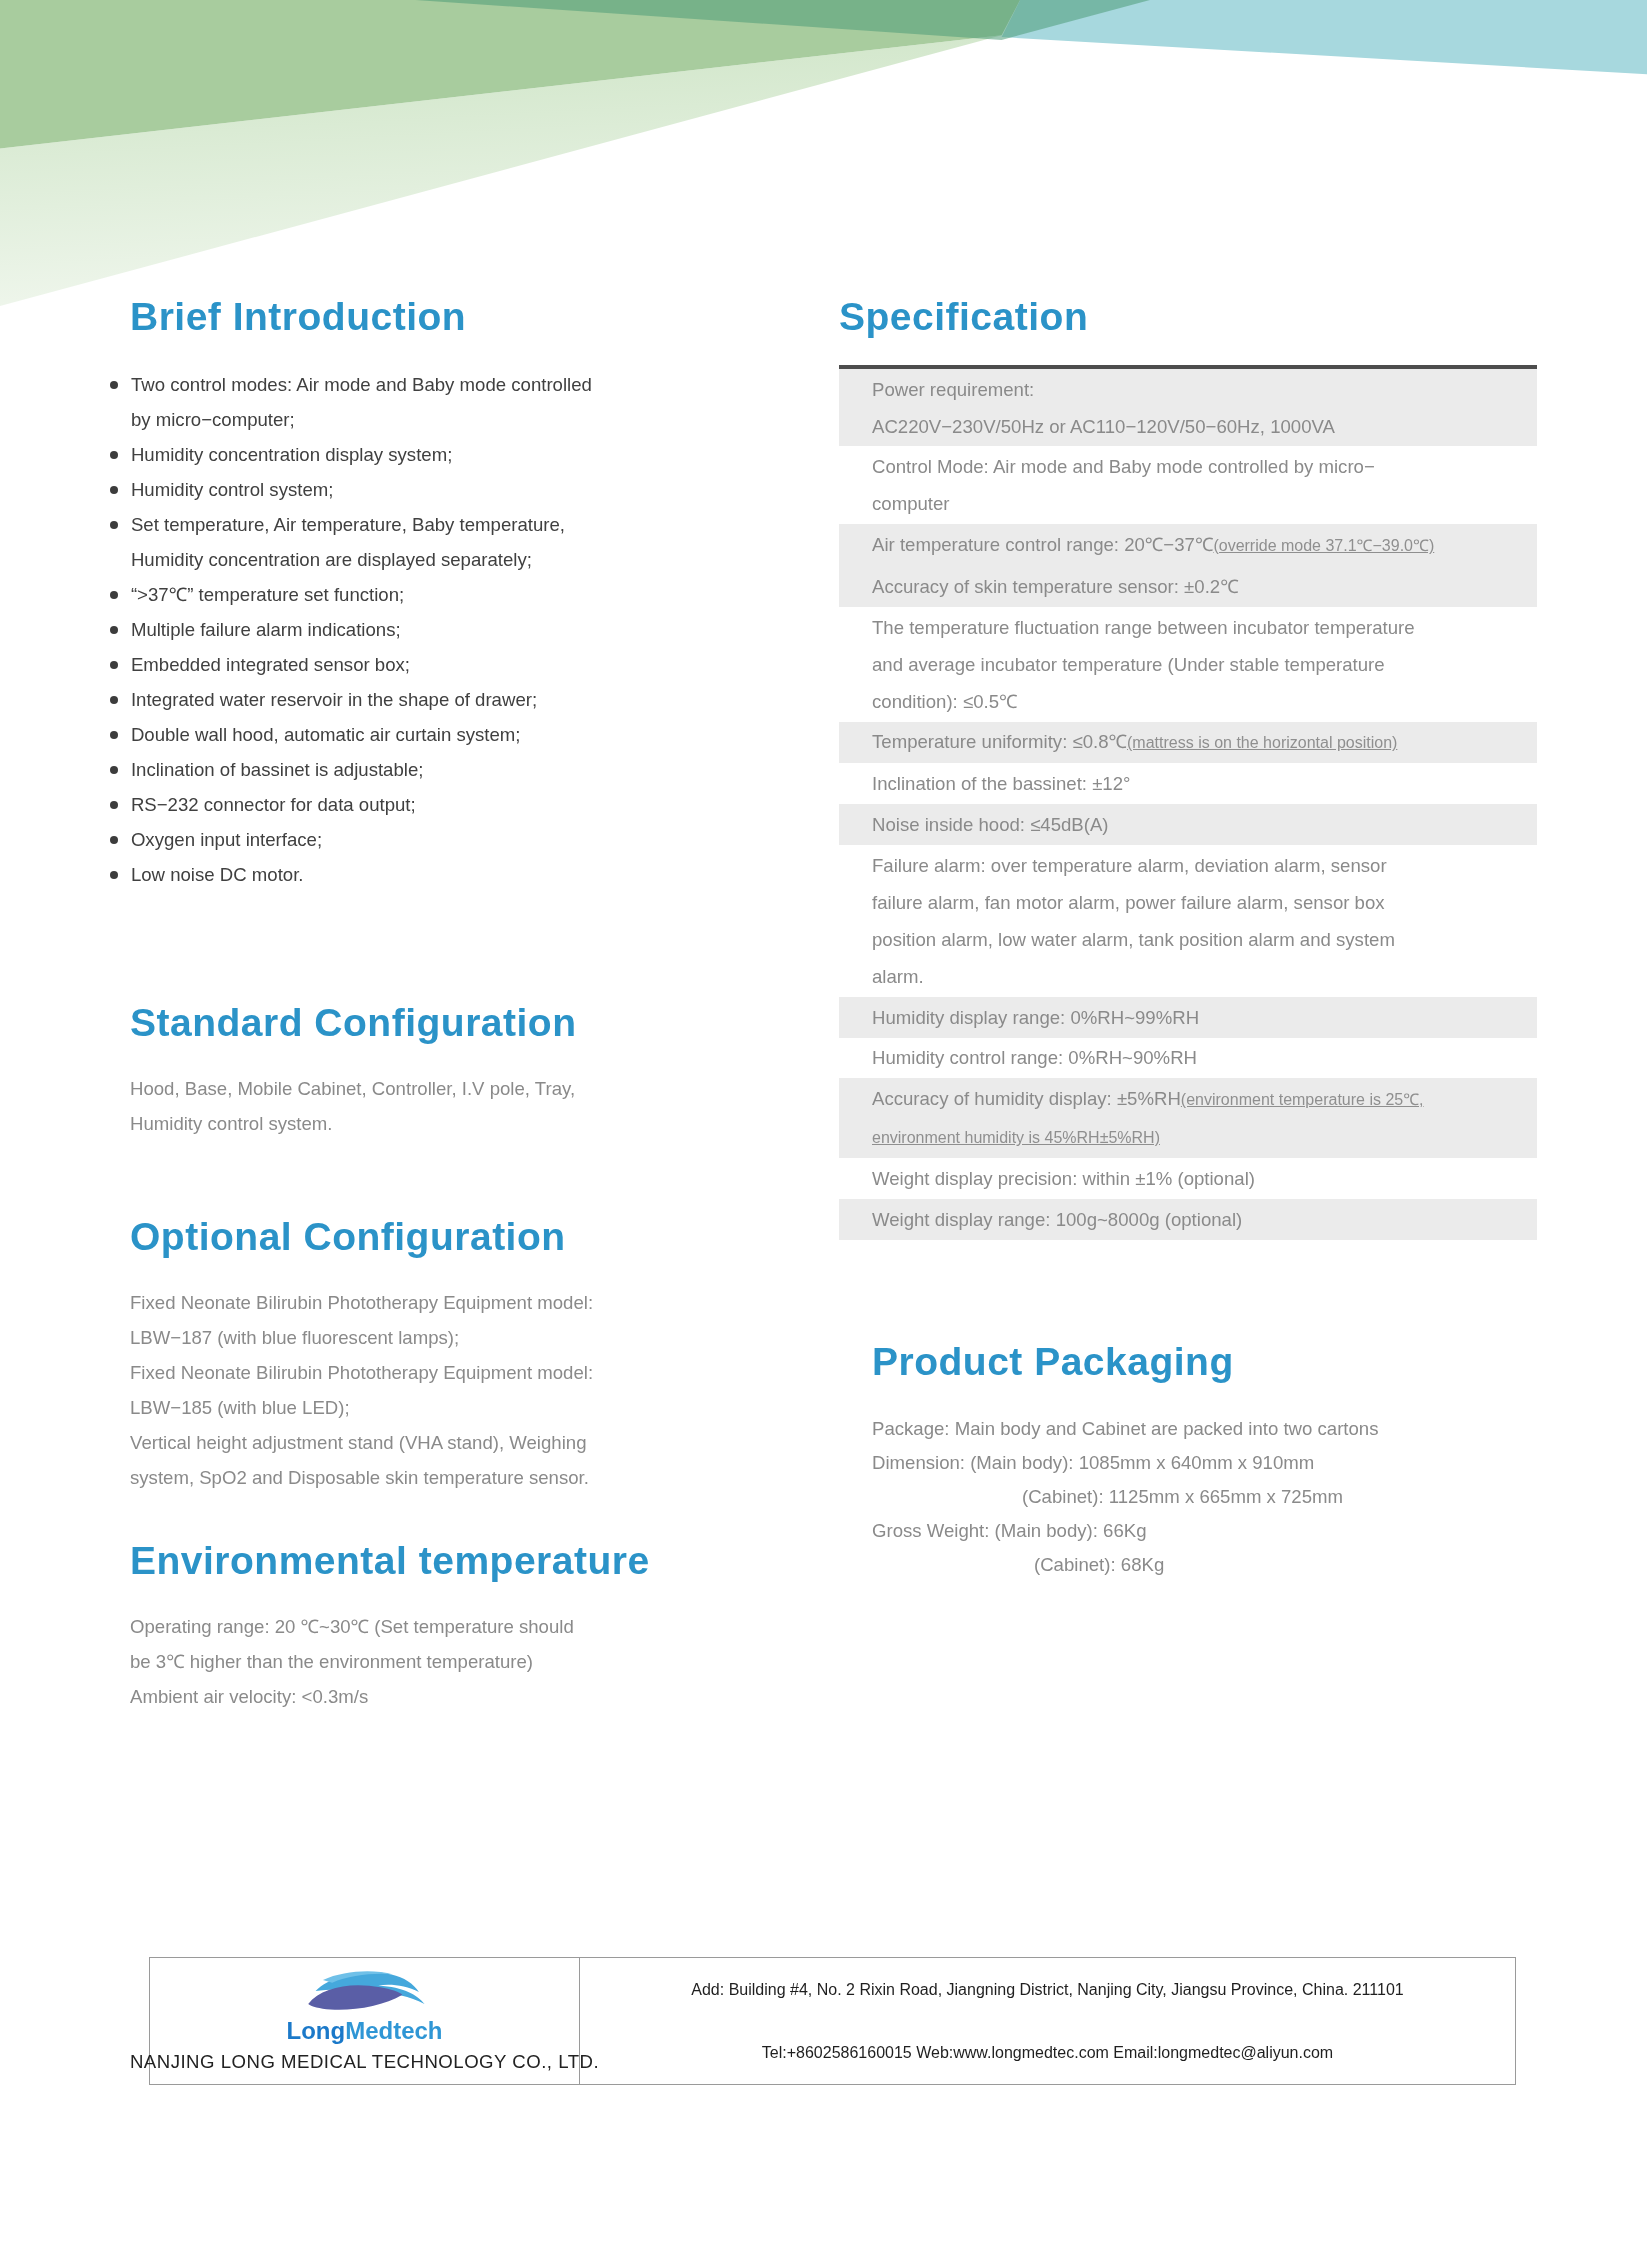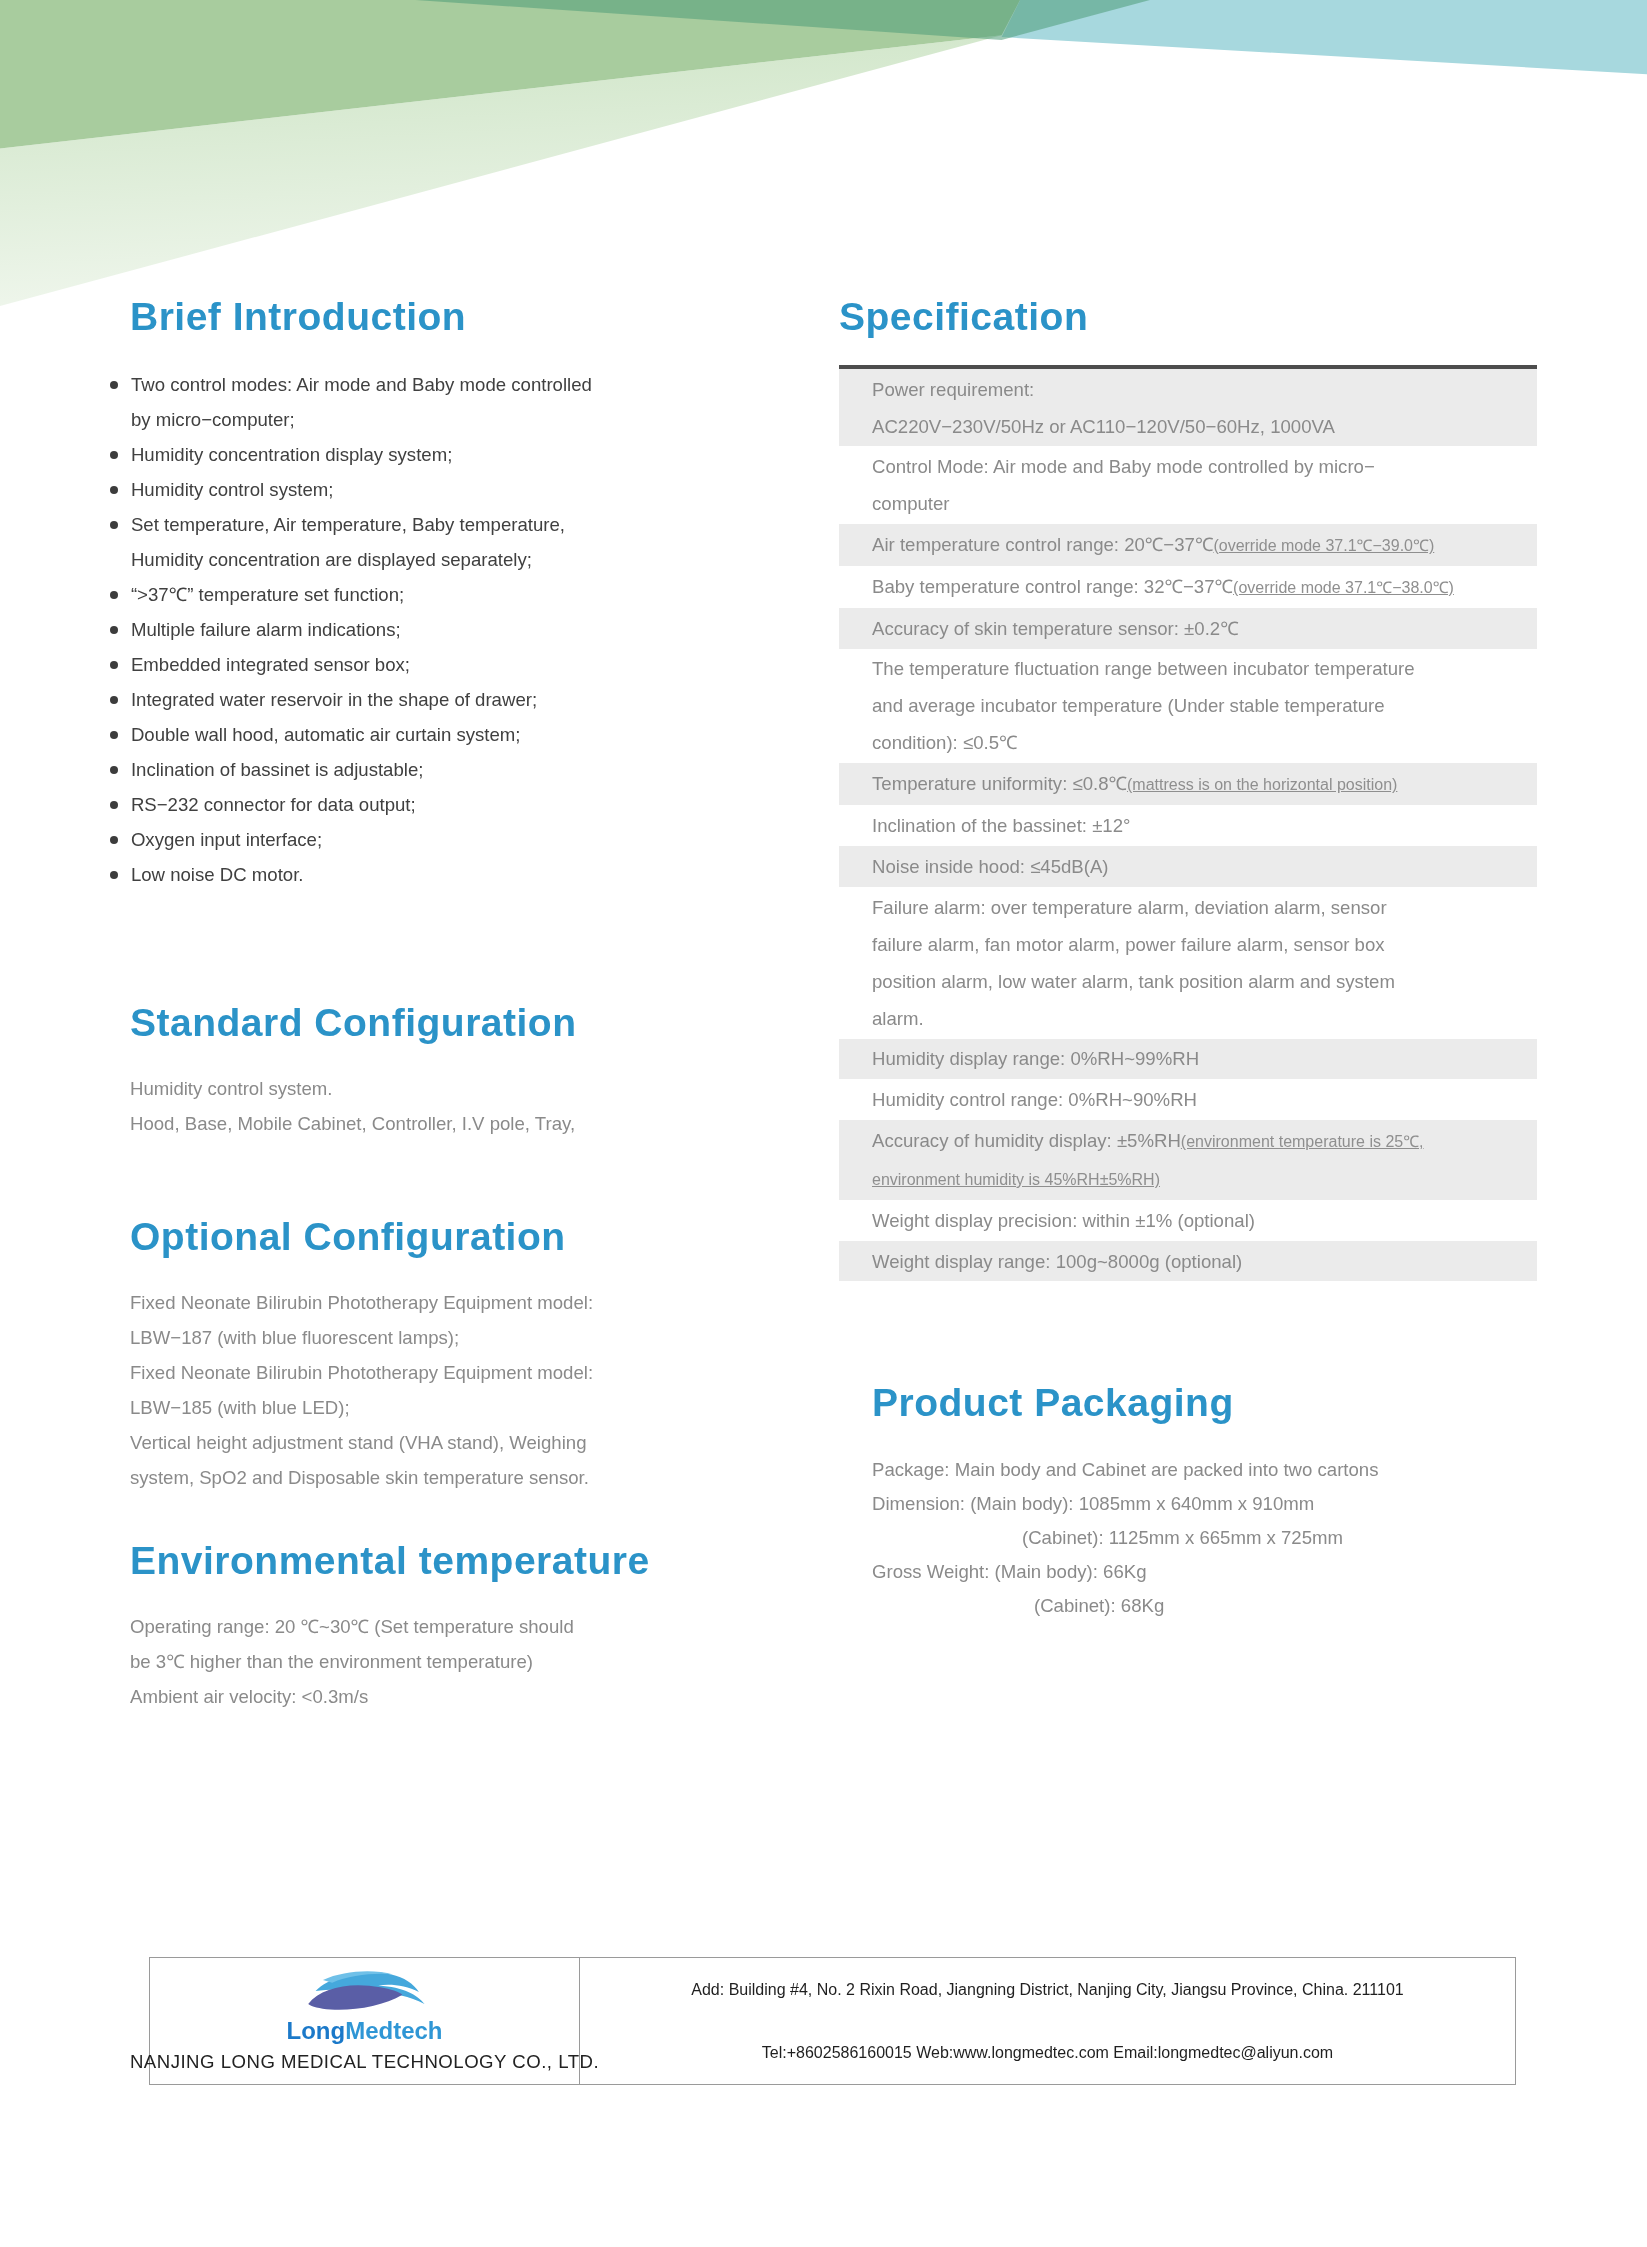--- a/index.html
+++ b/index.html
@@ -151,22 +151,22 @@
         <span class="dot"></span>
       <div class="blines">
           <div>Low noise DC motor.</div>
         </div>
       </li>
   </ul>
 
   <div class="gap-std">
     <h2 class="sec">Standard Configuration</h2>
     <div class="plines">
+      <div>Hood, Base, Mobile Cabinet, Controller, I.V pole, Tray,</div>
       <div>Humidity control system.</div>
-      <div>Hood, Base, Mobile Cabinet, Controller, I.V pole, Tray,</div>
     </div>
   </div>
 
   <div class="gap-opt">
     <h2 class="sec">Optional Configuration</h2>
     <div class="plines">
       <div>Fixed Neonate Bilirubin Phototherapy Equipment model:</div>
       <div>LBW−187 (with blue fluorescent lamps);</div>
       <div>Fixed Neonate Bilirubin Phototherapy Equipment model:</div>
       <div>LBW−185 (with blue LED);</div>
@@ -193,23 +193,20 @@
     <div class="spec-row gray">
       <div class="spec-line"><span>Power requirement:</span></div>
       <div class="spec-line"><span>AC220V−230V/50Hz or AC110−120V/50−60Hz, 1000VA</span></div>
     </div>
     <div class="spec-row">
       <div class="spec-line"><span>Control Mode: Air mode and Baby mode controlled by micro−</span></div>
       <div class="spec-line"><span>computer</span></div>
     </div>
     <div class="spec-row gray">
       <div class="spec-line"><span>Air temperature control range: 20℃−37℃</span><span class="spec-note">(override mode 37.1℃−39.0℃)</span></div>
-    </div>
-    <div class="spec-row">
-      <div class="spec-line"><span>Baby temperature control range: 32℃−37℃</span><span class="spec-note">(override mode 37.1℃−38.0℃)</span></div>
     </div>
     <div class="spec-row gray">
       <div class="spec-line"><span>Accuracy of skin temperature sensor: ±0.2℃</span></div>
     </div>
     <div class="spec-row">
       <div class="spec-line"><span>The temperature fluctuation range between incubator temperature</span></div>
       <div class="spec-line"><span>and average incubator temperature (Under stable temperature</span></div>
       <div class="spec-line"><span>condition): ≤0.5℃</span></div>
     </div>
     <div class="spec-row gray">

